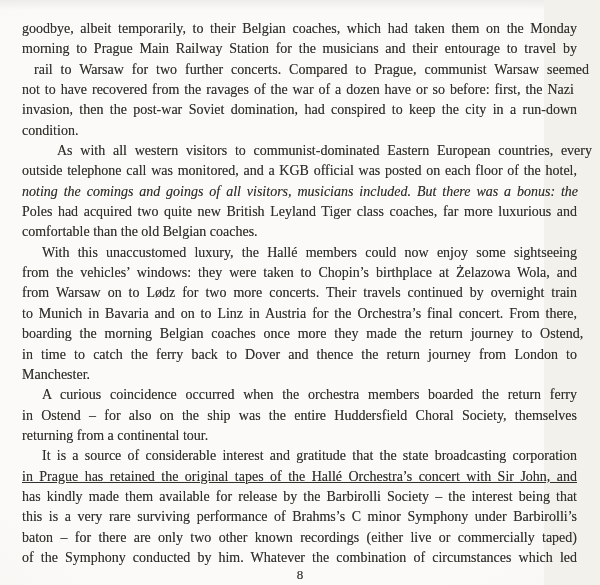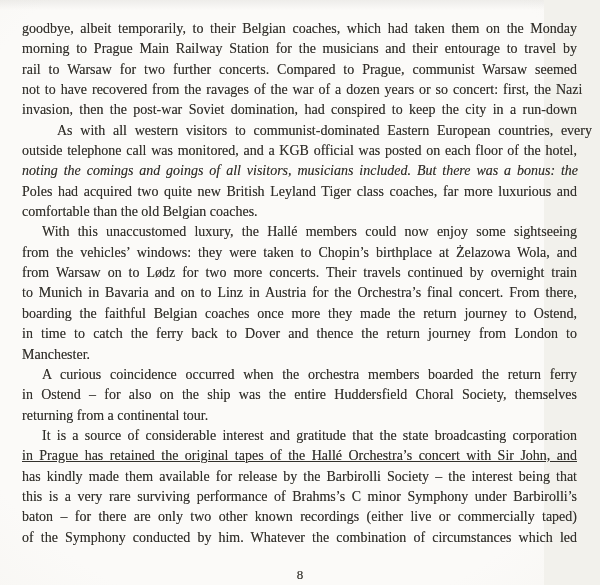--- a/index.html
+++ b/index.html
@@ -54,39 +54,40 @@
 </style>
 </head>
 <body>
 
 <div class="page">
   <div class="textblock">
 
     <div class="para">
       <div class="line j"><span class="ltext" style="word-spacing: 3.10697px;">goodbye, albeit temporarily, to their Belgian coaches, which had taken them on the Monday</span></div>
       <div class="line j"><span class="ltext" style="word-spacing: 3.26228px; font-family: Liberation Serif, serif;">morning to Prague Main Railway Station for the musicians and their entourage to travel by</span></div>
-      <div class="line j"><span class="ltext" style="word-spacing: 4.42708px;">rail to Warsaw for two further concerts. Compared to Prague, communist Warsaw seemed</span></div>
-      <div class="line j"><span class="ltext" style="word-spacing: 1.42681px;">not to have recovered from the ravages of the war of a dozen years or so concert: first, the Nazi</span></div>
+      <div class="line j"><span class="ltext" style="word-spacing: 4.42708px; margin-left: 12px;">rail to Warsaw for two further concerts. Compared to Prague, communist Warsaw seemed</span></div>
+      <div class="line j"><span class="ltext" style="word-spacing: 1.42681px;">not to have recovered from the ravages of the war of a dozen have or so before: first, the Nazi</span></div>
       <div class="line j"><span class="ltext" style="word-spacing: 2.87277px;">invasion, then the post-war Soviet domination, had conspired to keep the city in a run-down</span></div>
+      <div class="line"><span class="ltext">condition.</span></div>
     </div>
 
     <div class="para">
       <div class="line j indent"><span class="ltext" style="word-spacing: 4.23906px; margin-left: 15px;">As with all western visitors to communist-dominated Eastern European countries, every</span></div>
       <div class="line j"><span class="ltext" style="word-spacing: 1.21973px; margin-top: 28px;">outside telephone call was monitored, and a KGB official was posted on each floor of the hotel,</span></div>
       <div class="line j"><span class="ltext" style="word-spacing: 2.39375px; font-style: italic;">noting the comings and goings of all visitors, musicians included. But there was a bonus: the</span></div>
       <div class="line j"><span class="ltext" style="word-spacing: 2.06808px;">Poles had acquired two quite new British Leyland Tiger class coaches, far more luxurious and</span></div>
       <div class="line"><span class="ltext">comfortable than the old Belgian coaches.</span></div>
     </div>
 
     <div class="para">
       <div class="line j indent"><span class="ltext" style="word-spacing: 4.72727px; text-align: right;">With this unaccustomed luxury, the Hallé members could now enjoy some sightseeing</span></div>
       <div class="line j"><span class="ltext" style="word-spacing: 3.46274px; margin-top: 30px;">from the vehicles’ windows: they were taken to Chopin’s birthplace at Żelazowa Wola, and</span></div>
       <div class="line j"><span class="ltext" style="word-spacing: 3.46429px;">from Warsaw on to Lødz for two more concerts. Their travels continued by overnight train</span></div>
       <div class="line j"><span class="ltext" style="word-spacing: 2.41797px;">to Munich in Bavaria and on to Linz in Austria for the Orchestra’s final concert. From there,</span></div>
-      <div class="line j"><span class="ltext" style="word-spacing: 4.35457px;">boarding the faithful Belgian coaches once more they made the return journey to Ostend,</span></div>
+      <div class="line j"><span class="ltext" style="word-spacing: 4.35457px;">boarding the morning Belgian coaches once more they made the return journey to Ostend,</span></div>
       <div class="line j"><span class="ltext" style="word-spacing: 4.65625px;">in time to catch the ferry back to Dover and thence the return journey from London to</span></div>
       <div class="line"><span class="ltext">Manchester.</span></div>
     </div>
 
     <div class="para">
       <div class="line j indent"><span class="ltext" style="word-spacing: 5.20455px;">A curious coincidence occurred when the orchestra members boarded the return ferry</span></div>
       <div class="line j"><span class="ltext" style="word-spacing: 4.74219px;">in Ostend – for also on the ship was the entire Huddersfield Choral Society, themselves</span></div>
       <div class="line"><span class="ltext">returning from a continental tour.</span></div>
     </div>
 

